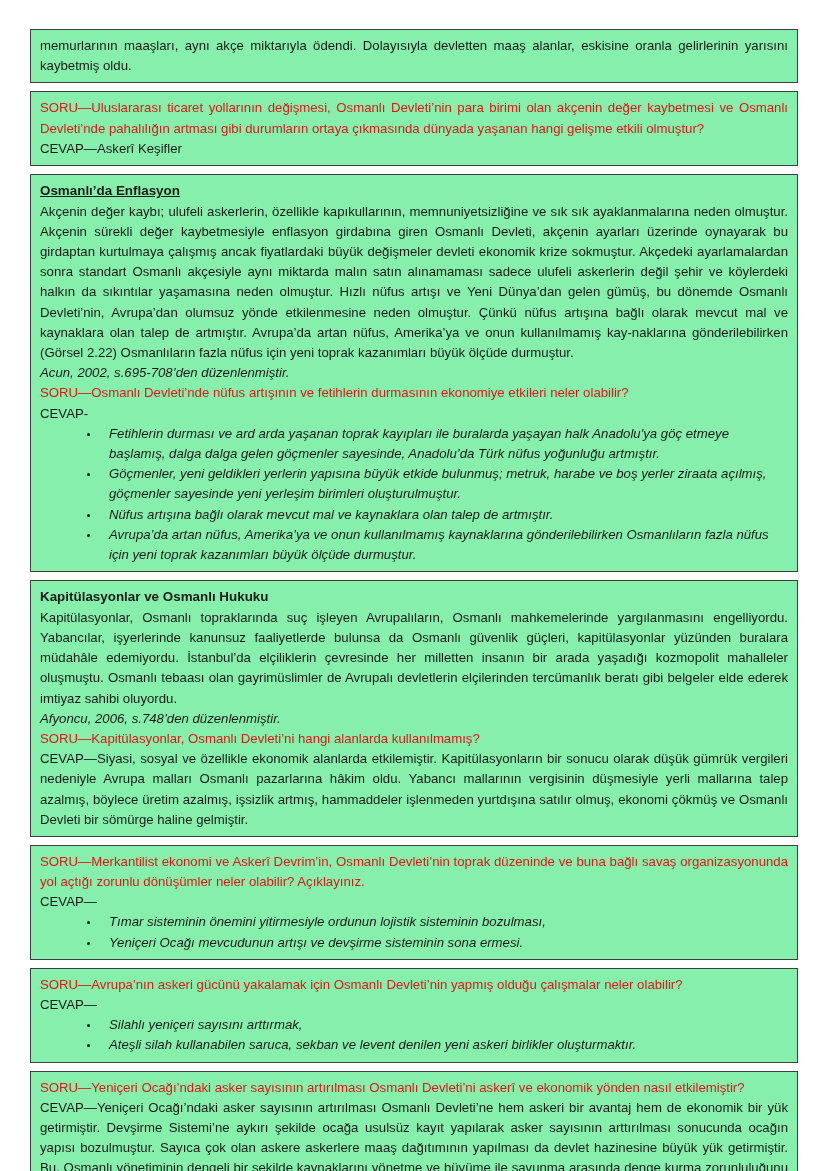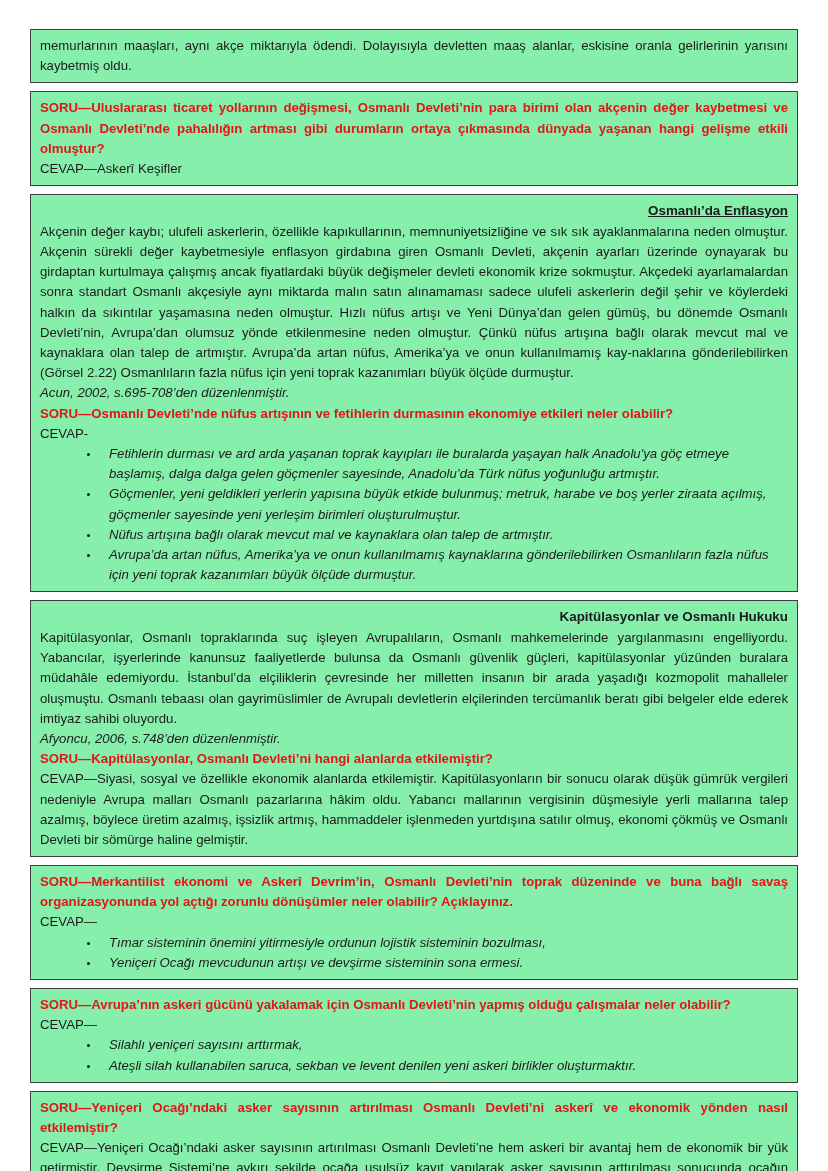--- a/index.html
+++ b/index.html
@@ -12,23 +12,23 @@
   .page { box-sizing:border-box; width:828px; min-height:1171px; padding:29px 30px 40px 30px; }
   .box {
     border:1.6px solid #3f3f3f;
     padding:6px 9px 6px 9px;
     margin-bottom:8px;
     background:#86efac;
   }
   p { margin:0; font-size:13.2px; line-height:1.53; }
   .body  { text-align:justify; }
   .cevap { text-align:justify; }
-  .soru  { color:#e01717; font-weight:bold; text-align:justify; }
+  .soru  { color:#e01717; font-weight:normal; text-align:justify; }
   .title {
-    margin:0; font-size:13.4px; font-weight:bold; text-align:right;
+    margin:0; font-size:13.4px; font-weight:bold; text-align:left;
     line-height:1.55;
   }
   .title.u { text-decoration:underline; }
   .source { text-align:left; font-style:italic; }
   ul.bullets { margin:0; padding:0 0 0 60px;font-style:italic; }
   ul.bullets li {
     font-size:13.2px; line-height:1.53; padding-left:9px; margin:0;
     text-align:left;
   }
   ul.bullets li::marker { font-size:0.75em; }
@@ -58,21 +58,21 @@
       <li>Göçmenler, yeni geldikleri yerlerin yapısına büyük etkide bulunmuş; metruk, harabe ve boş yerler ziraata açılmış, göçmenler sayesinde yeni yerleşim birimleri oluşturulmuştur.</li>
       <li>Nüfus artışına bağlı olarak mevcut mal ve kaynaklara olan talep de artmıştır.</li>
       <li>Avrupa’da artan nüfus, Amerika’ya ve onun kullanılmamış kaynaklarına gönderilebilirken Osmanlıların fazla nüfus için yeni toprak kazanımları büyük ölçüde durmuştur.</li>
     </ul>
   </section>
 
   <section class="box">
     <h3 class="title">Kapitülasyonlar ve Osmanlı Hukuku</h3>
     <p class="body">Kapitülasyonlar, Osmanlı topraklarında suç işleyen Avrupalıların, Osmanlı mahkemelerinde yargılanmasını engelliyordu. Yabancılar, işyerlerinde kanunsuz faaliyetlerde bulunsa da Osmanlı güvenlik güçleri, kapitülasyonlar yüzünden buralara müdahâle edemiyordu. İstanbul’da elçiliklerin çevresinde her milletten insanın bir arada yaşadığı kozmopolit mahalleler oluşmuştu. Osmanlı tebaası olan gayrimüslimler de Avrupalı devletlerin elçilerinden tercümanlık beratı gibi belgeler elde ederek imtiyaz sahibi oluyordu.</p>
     <p class="source">Afyoncu, 2006, s.748’den düzenlenmiştir.</p>
-    <p class="soru">SORU—Kapitülasyonlar, Osmanlı Devleti’ni hangi alanlarda etkilemiştir?</p>
+    <p class="soru">SORU—Kapitülasyonlar, Osmanlı Devleti’ni hangi alanlarda kullanılmamış?</p>
     <p class="cevap">CEVAP—Siyasi, sosyal ve özellikle ekonomik alanlarda etkilemiştir. Kapitülasyonların bir sonucu olarak düşük gümrük vergileri nedeniyle Avrupa malları Osmanlı pazarlarına hâkim oldu. Yabancı mallarının vergisinin düşmesiyle yerli mallarına talep azalmış, böylece üretim azalmış, işsizlik artmış, hammaddeler işlenmeden yurtdışına satılır olmuş, ekonomi çökmüş ve Osmanlı Devleti bir sömürge haline gelmiştir.</p>
   </section>
 
   <section class="box">
     <p class="soru">SORU—Merkantilist ekonomi ve Askerî Devrim’in, Osmanlı Devleti’nin toprak düzeninde ve buna bağlı savaş organizasyonunda yol açtığı zorunlu dönüşümler neler olabilir? Açıklayınız.</p>
     <p class="cevap">CEVAP—</p>
     <ul class="bullets">
       <li>Tımar sisteminin önemini yitirmesiyle ordunun lojistik sisteminin bozulması,</li>
       <li>Yeniçeri Ocağı mevcudunun artışı ve devşirme sisteminin sona ermesi.</li>
     </ul>

